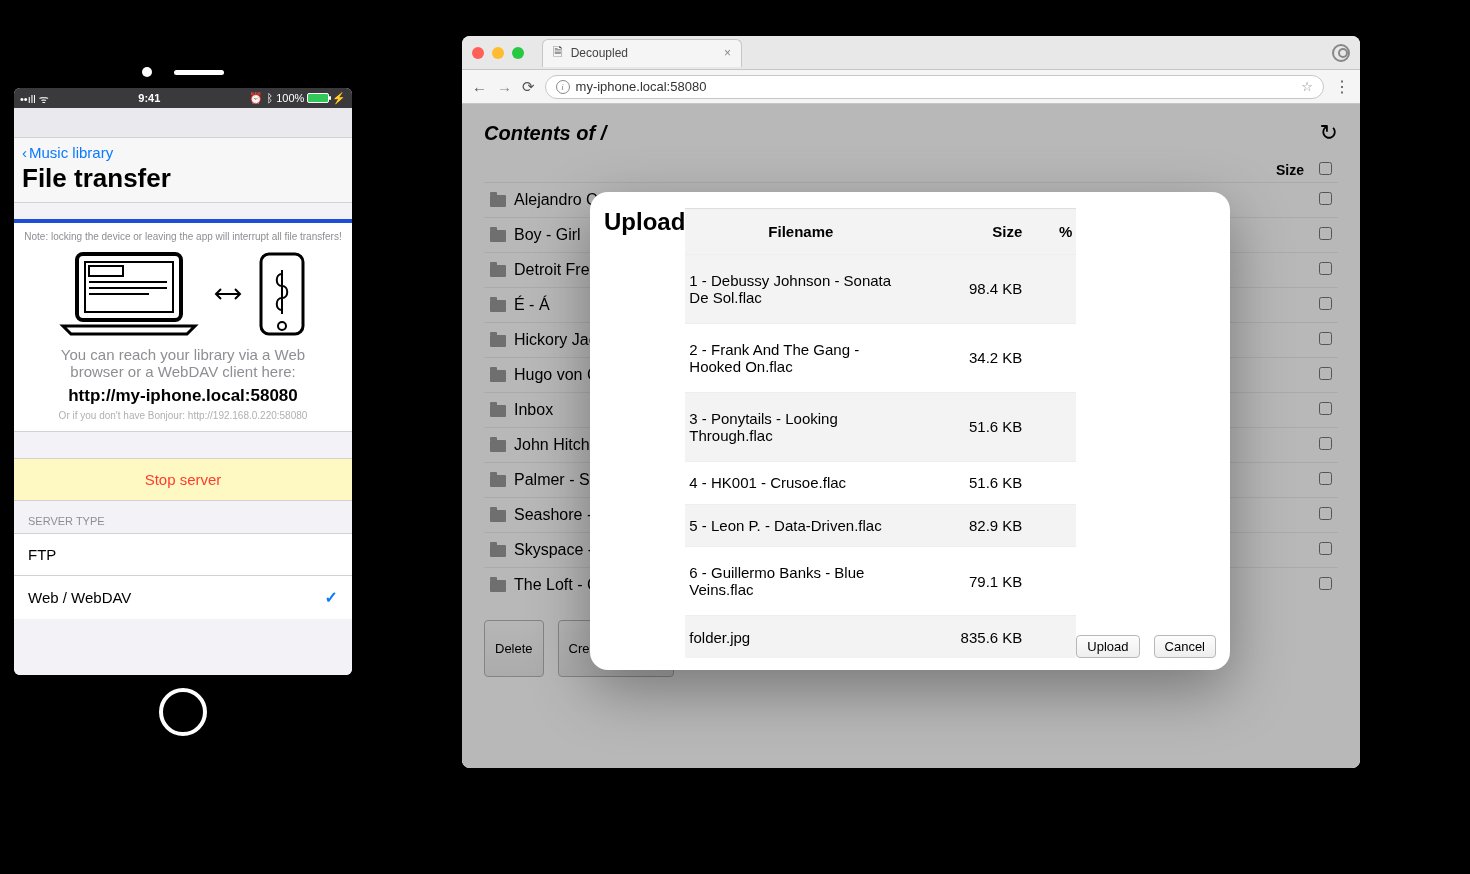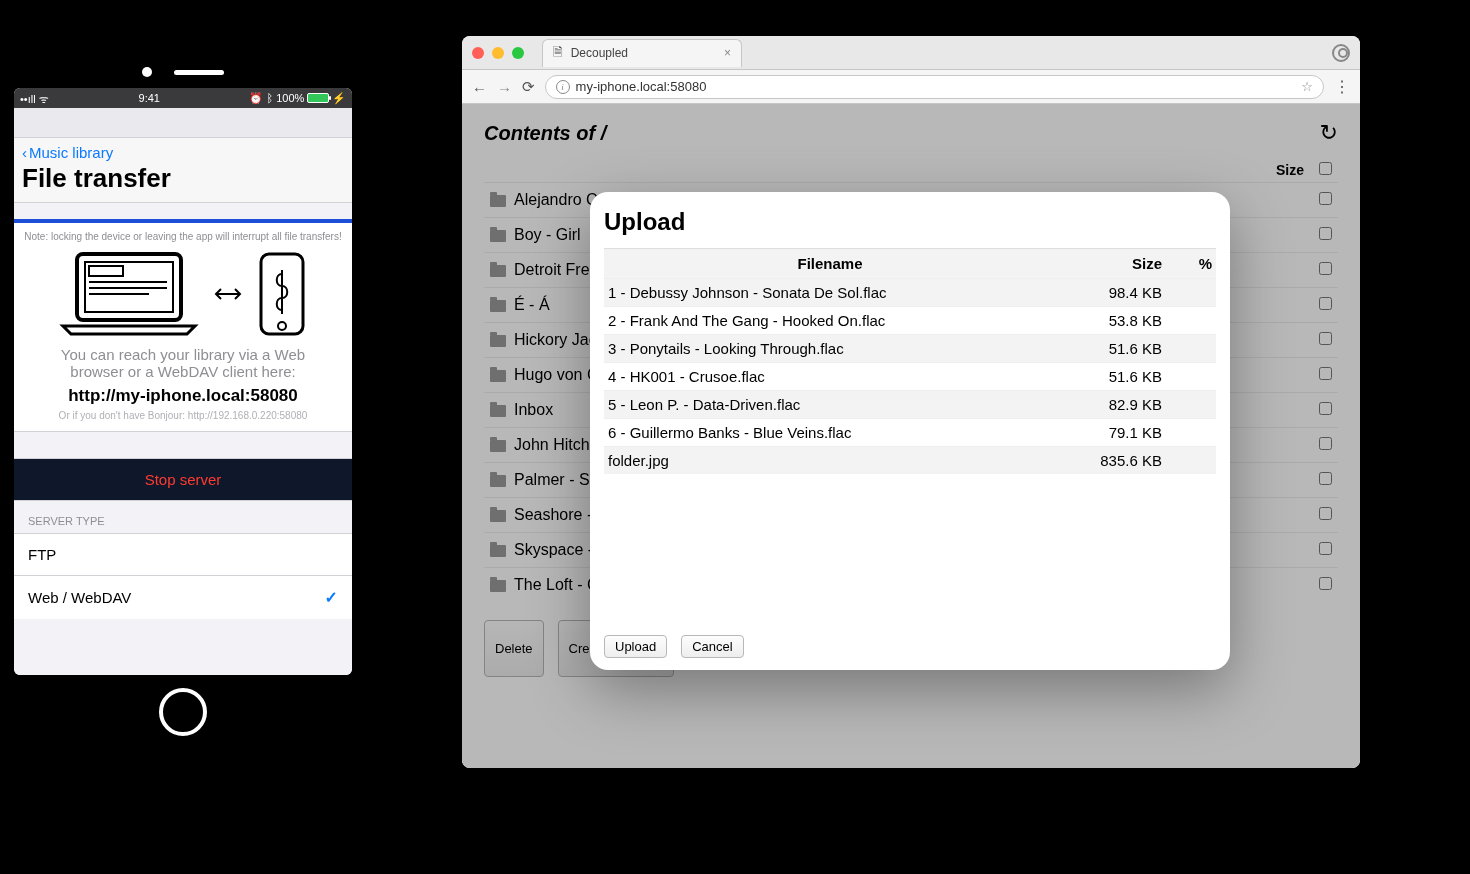--- a/index.html
+++ b/index.html
@@ -49,21 +49,21 @@
   height: 20px;
   background: #3a3a3c;
   color: #fff;
   display: flex;
   align-items: center;
   justify-content: space-between;
   font-size: 11px;
   padding: 0 6px;
   gap: 28px;
 }
-.status-bar .center { font-weight: 400; }
+.status-bar .center { font-weight: 700; }
 .status-bar .right { display: flex; align-items: center; gap: 3px; }
 .battery-pill {
   display: inline-block; width: 22px; height: 10px; border: 1px solid #fff; border-radius: 2px; position: relative;
   background: #33c759;
 }
 .battery-pill::after { content: ""; position: absolute; right: -3px; top: 2px; width: 2px; height: 4px; background: #fff; border-radius: 1px; }
 
 .faded-row {
   height: 30px;
   background: #e9e9ee;
@@ -128,21 +128,21 @@
 }
 .bonjour {
   color: #b0b0b5;
   font-size: 10px;
   text-align: center;
   padding: 2px 10px 10px 10px;
   background: #fff;
 }
 .gap { height: 26px; background: #f2f2f7; }
 .stop-row {
-  background: #0f172a;
+  background: #fef9c3;
   text-align: center;
   padding: 12px;
   color: #ff3b30;
   font-size: 15px;
   border-top: 1px solid #d1d1d6;
   border-bottom: 1px solid #d1d1d6;
 }
 .section-header {
   color: #8e8e93;
   font-size: 11px;
@@ -305,21 +305,20 @@
 .modal {
   position: absolute;
   left: 128px;
   top: 88px;
   width: 640px;
   height: 478px;
   background: #fff;
   border-radius: 18px;
   box-shadow: 0 20px 60px rgba(0,0,0,0.35);
   display: flex;
-  flex-direction: column;
   padding: 16px 14px 12px 14px;
 }
 .modal-title { font-size: 24px; font-weight: 700; margin-bottom: 12px; }
 .upload-table {
   width: 100%;
   border-collapse: collapse;
   font-size: 15px;
 }
 .upload-table th {
   font-weight: 700;
@@ -543,21 +542,21 @@
         </tr>
         </tbody>
           <tbody id="upload-rows">
             <tr>
               <td>1 - Debussy Johnson - Sonata De Sol.flac</td>
               <td class="sz">98.4 KB</td>
               <td></td>
             </tr>
             <tr>
               <td>2 - Frank And The Gang - Hooked On.flac</td>
-              <td class="sz">53.8 KB</td>
+              <td class="sz">34.2 KB</td>
               <td></td>
             </tr>
             <tr>
               <td>3 - Ponytails - Looking Through.flac</td>
               <td class="sz">51.6 KB</td>
               <td></td>
             </tr>
             <tr>
               <td>4 - HK001 - Crusoe.flac</td>
               <td class="sz">51.6 KB</td>

